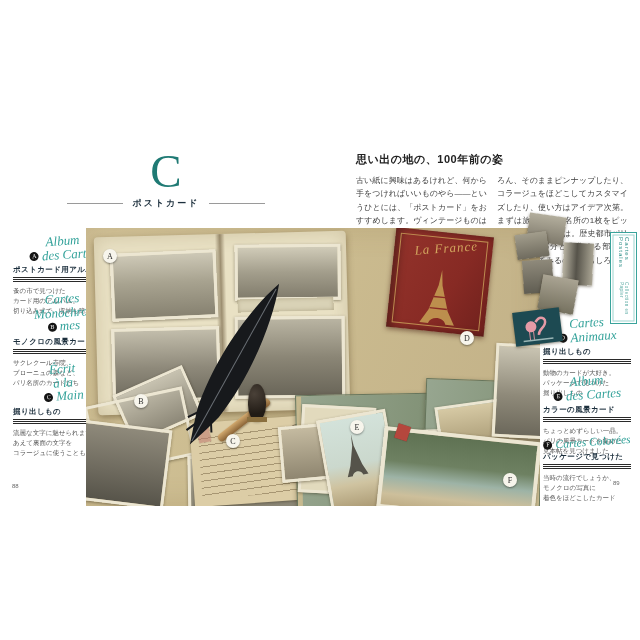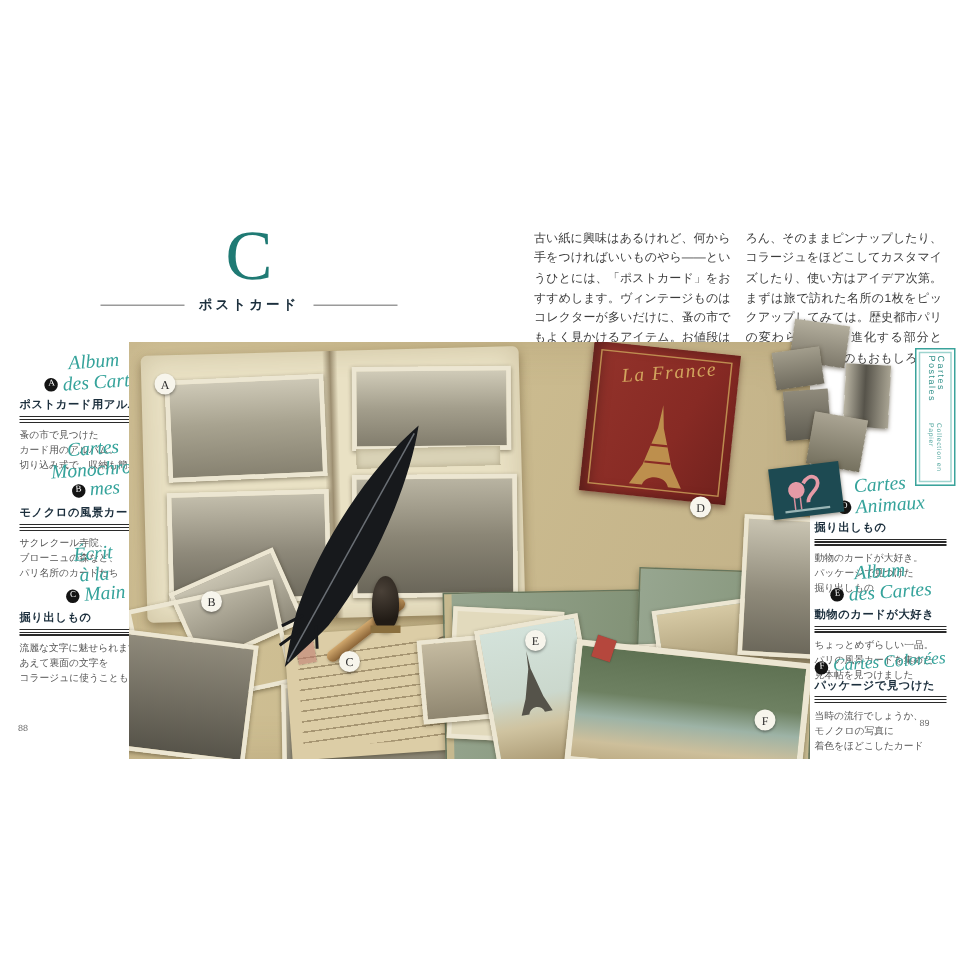--- a/index.html
+++ b/index.html
@@ -56,20 +56,21 @@
       <span class="t-init">C</span>
     </div>
     <div class="subtitle-row">
       <span class="ln"></span>
       <span class="subtitle">ポストカード</span>
       <span class="ln"></span>
     </div>
   </div>
 
   <div class="a" style="left:356px;top:152px;width:272px">
+    <div class="intro-head">思い出の地の、100年前の姿</div>
     <div class="intro-cols">
       <div class="intro-col">古い紙に興味はあるけれど、何から手をつければいいものやら——というひとには、「ポストカード」をおすすめします。ヴィンテージものはコレクターが多いだけに、蚤の市でもよく見かけるアイテム。お値段はさまざまですが、1枚2€くらいから手に入ります。誰かに贈るのはもち</div>
       <div class="intro-col">ろん、そのままピンナップしたり、コラージュをほどこしてカスタマイズしたり、使い方はアイデア次第。まずは旅で訪れた名所の1枚をピックアップしてみては。歴史都市パリの変わらぬ部分と進化する部分とを、見比べてみるのもおもしろいものです。</div>
     </div>
   </div>
 
   <div class="side-item a" style="left:13px;top:234px">
     <div class="script">
       <div class="sl">
           <span>Album</span>
@@ -161,21 +162,21 @@
       <div class="sl">
           <span>Album</span>
         </div>
       <div class="sl">
           <span class="badge">
             <span>E</span>
           </span>
           <span>des Cartes</span>
         </div>
     </div>
-    <div class="jp-title">動物のカードが大好き</div>
+    <div class="jp-title">カラーの風景カード</div>
     <div class="jrule"></div>
     <div class="jp-body">ちょっとめずらしい一品。
 パリの風景カードを集めた
 見本帖を見つけました</div>
   </div>
 
   <div class="side-item a" style="left:543px;top:436px;width:88px">
     <div class="script" style="font-size:11.5px">
       <div class="sl">
           <span class="badge">

